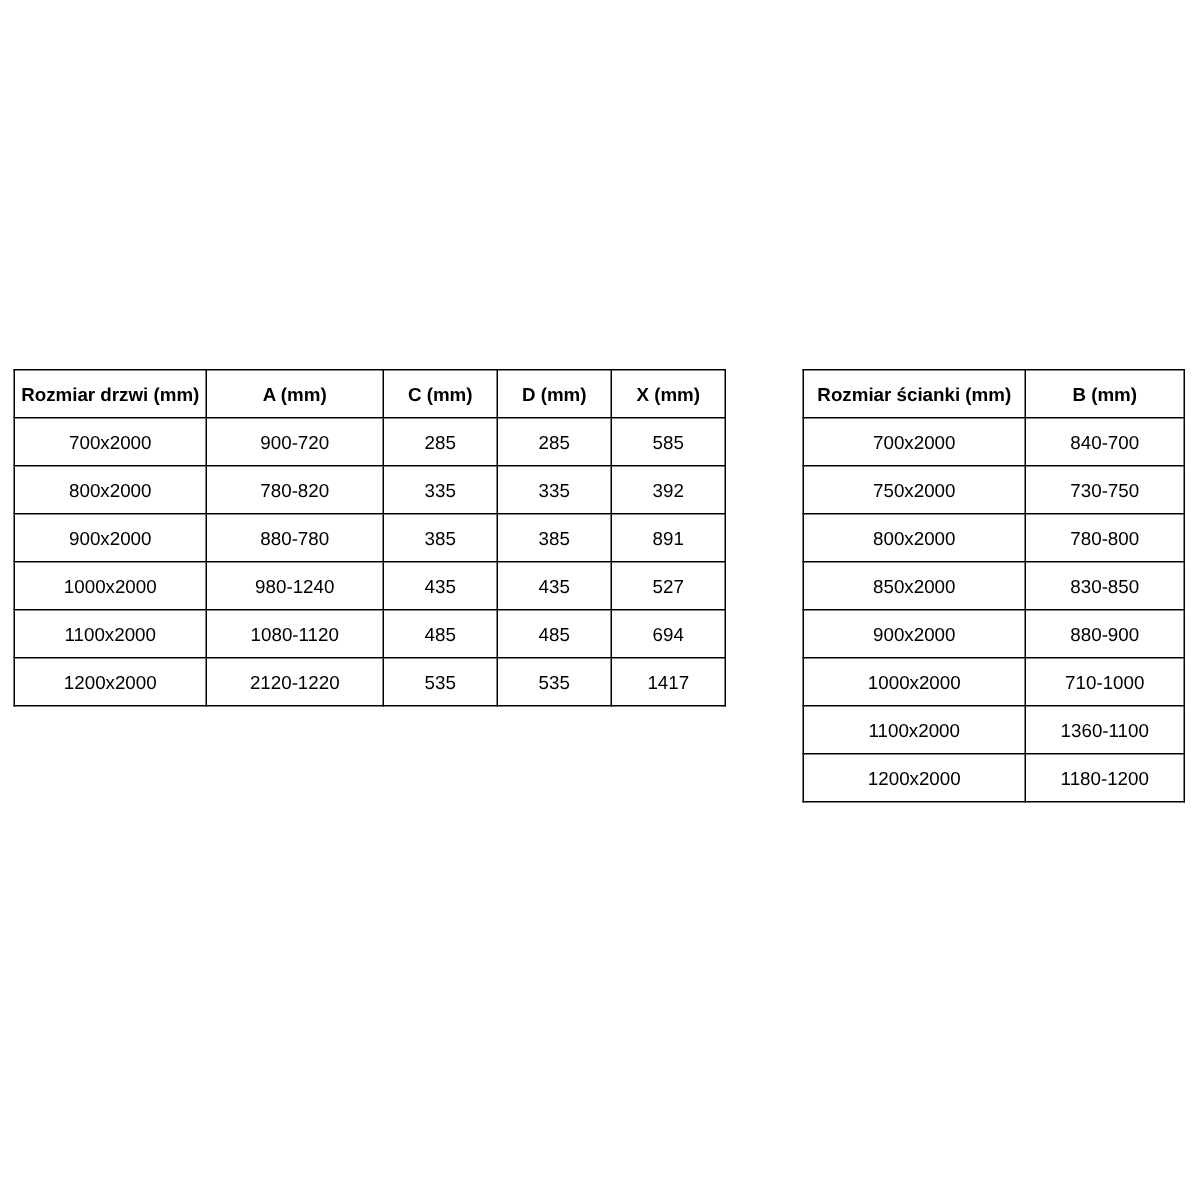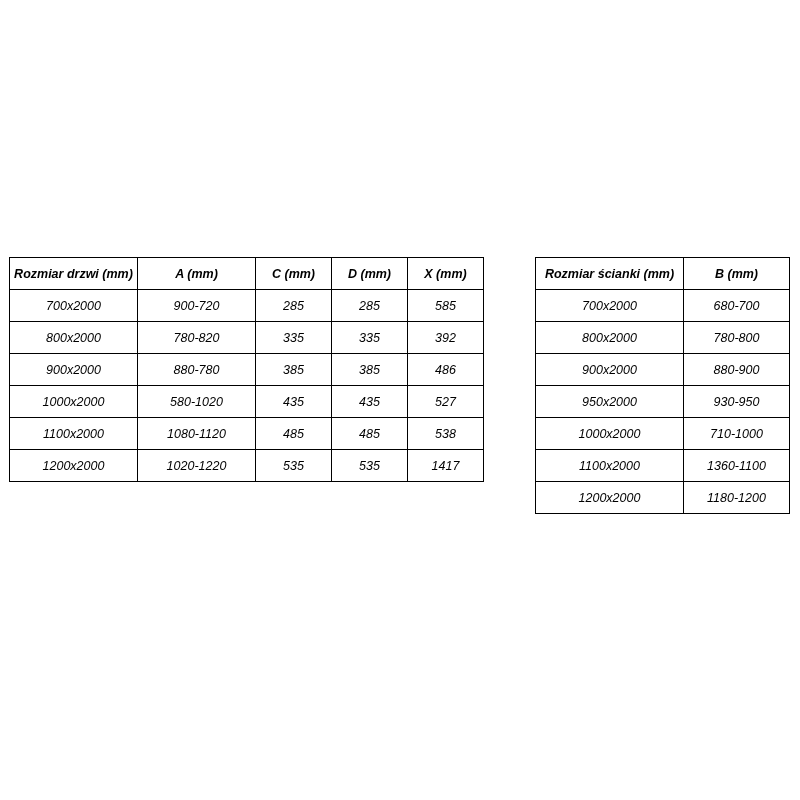--- a/index.html
+++ b/index.html
@@ -10,25 +10,24 @@
     width: 800px;
     height: 800px;
     background: #ffffff;
     font-family: "Liberation Sans", sans-serif;
     color: #000000;
     position: relative;
     overflow: hidden;
   }
   .sheet {
     position: absolute;
-    top: 15px;
+    top: 4px;
     left: 0;
     width: 800px;
     height: 580px;
-    font-style: italic;
   }
   table.spec {
     position: absolute;
     border-collapse: collapse;
     table-layout: fixed;
   }
   table.spec td, table.spec th {
     border: 1px solid #000000;
     text-align: center;
     vertical-align: middle;
@@ -95,39 +94,39 @@
         <td>780-820</td>
         <td>335</td>
         <td>335</td>
         <td>392</td>
       </tr>
       <tr>
         <td>900x2000</td>
         <td>880-780</td>
         <td>385</td>
         <td>385</td>
-        <td>486</td>
+        <td>891</td>
       </tr>
       <tr>
         <td>1000x2000</td>
-        <td>580-1020</td>
+        <td>980-1240</td>
         <td>435</td>
         <td>435</td>
         <td>527</td>
       </tr>
       <tr>
         <td>1100x2000</td>
         <td>1080-1120</td>
         <td>485</td>
         <td>485</td>
-        <td>538</td>
+        <td>694</td>
       </tr>
       <tr>
         <td>1200x2000</td>
-        <td>1020-1220</td>
+        <td>2120-1220</td>
         <td>535</td>
         <td>535</td>
         <td>1417</td>
       </tr>
     </tbody>
   </table>
 
   <table class="spec" id="wall-table">
     <colgroup>
       <col class="w0">
@@ -135,33 +134,37 @@
     </colgroup>
     <thead>
       <tr>
         <th>Rozmiar ścianki (mm)</th>
         <th>B (mm)</th>
       </tr>
     </thead>
     <tbody>
       <tr>
         <td>700x2000</td>
-        <td>680-700</td>
+        <td>840-700</td>
+      </tr>
+      <tr>
+        <td>750x2000</td>
+        <td>730-750</td>
       </tr>
       <tr>
         <td>800x2000</td>
         <td>780-800</td>
       </tr>
       <tr>
+        <td>850x2000</td>
+        <td>830-850</td>
+      </tr>
+      <tr>
         <td>900x2000</td>
         <td>880-900</td>
-      </tr>
-      <tr>
-        <td>950x2000</td>
-        <td>930-950</td>
       </tr>
       <tr>
         <td>1000x2000</td>
         <td>710-1000</td>
       </tr>
       <tr>
         <td>1100x2000</td>
         <td>1360-1100</td>
       </tr>
       <tr>

